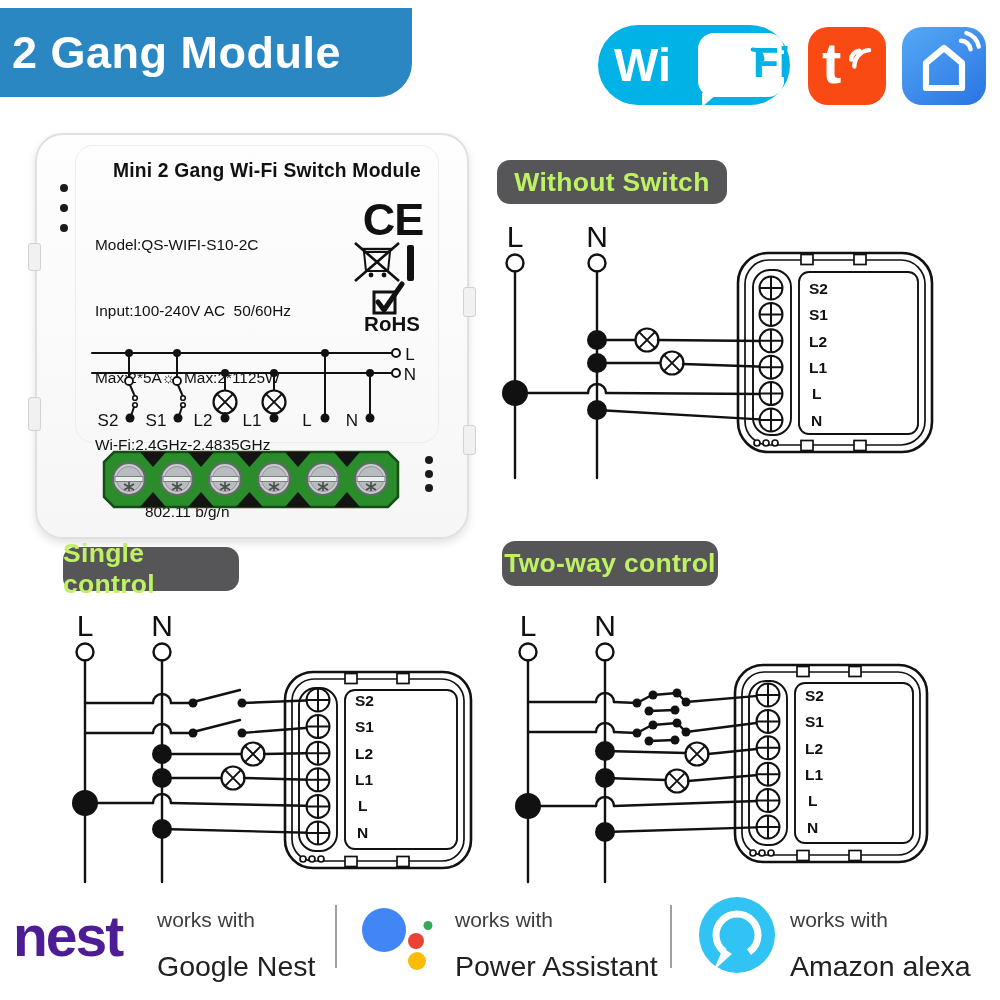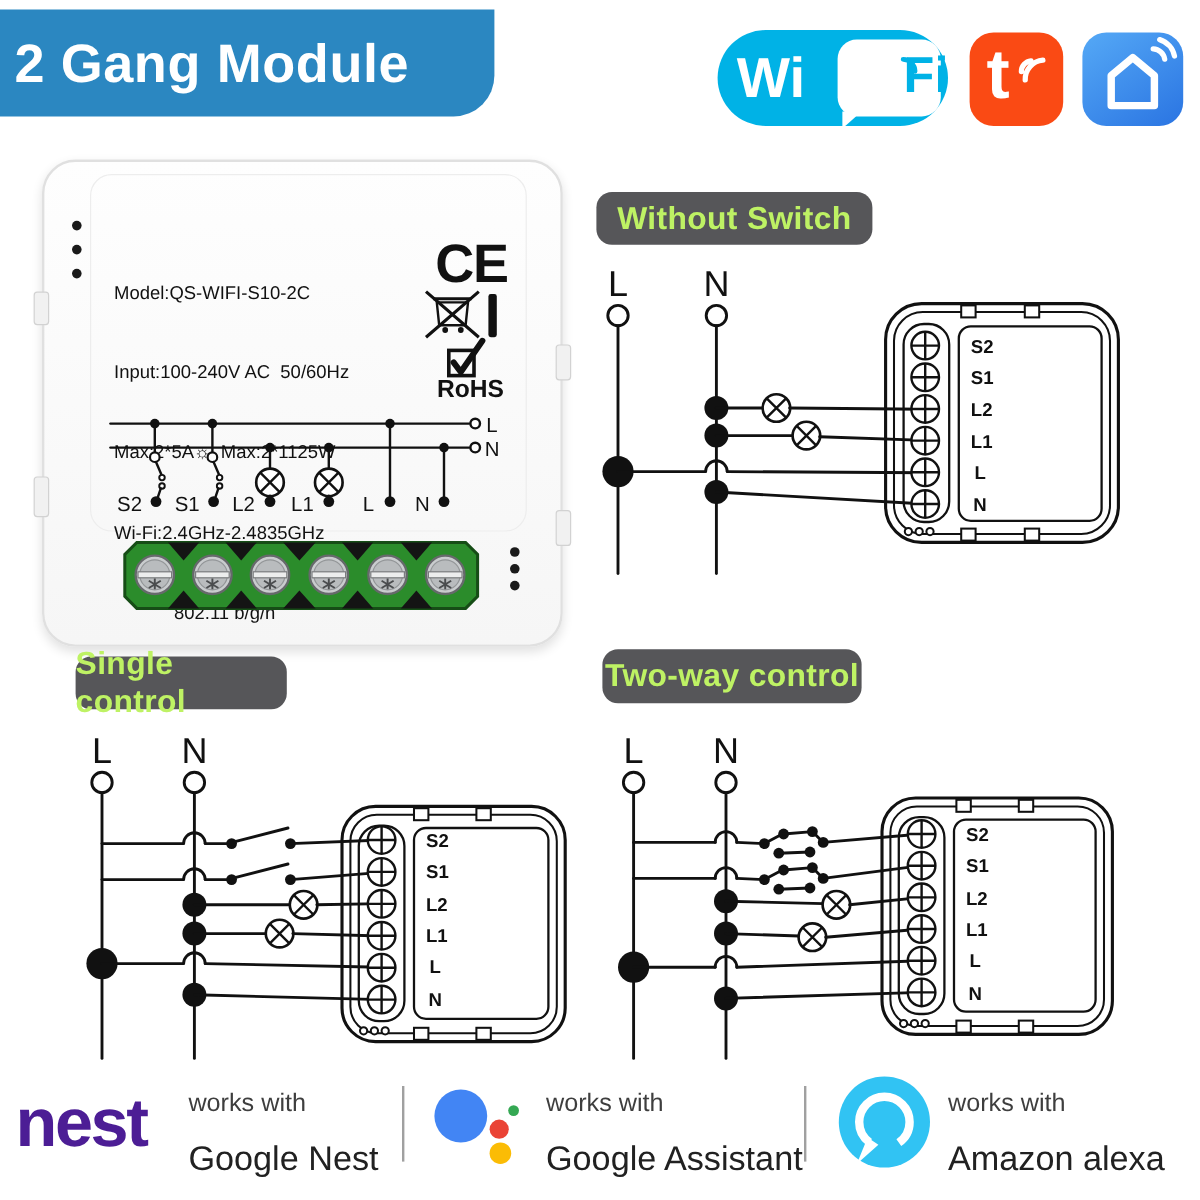--- a/index.html
+++ b/index.html
@@ -118,20 +118,21 @@
     <div class="tab" style="left:426px;top:290px;height:28px"></div>
     <div class="sticker"></div>
 
     <div class="mdot" style="left:23px;top:49px"></div>
     <div class="mdot" style="left:23px;top:69px"></div>
     <div class="mdot" style="left:23px;top:89px"></div>
     <div class="mdot" style="left:388px;top:321px"></div>
     <div class="mdot" style="left:388px;top:335px"></div>
     <div class="mdot" style="left:388px;top:349px"></div>
 
+    <div class="mtitle">Mini 2 Gang Wi-Fi Switch Module</div>
     <div class="specs">
       <div>Model:QS-WIFI-S10-2C</div>
       <div>Input:100-240V AC  50/60Hz</div>
       <div><span>Max:2*5A</span><span class="lampglyph">☼</span>  <span>Max:2*1125W</span></div>
       <div>Wi-Fi:2.4GHz-2.4835GHz</div>
       <div class="in2">802.11 b/g/n</div>
       <div>Power&lt;20dBm</div>
     </div>
 
     <svg style="left:300px;top:45px" width="130" height="160" viewBox="300 45 130 160">
@@ -439,21 +440,21 @@
   </div>
   <div class="abs vdiv" style="left:335px"></div>
   <svg style="left:360px;top:900px" width="80" height="75" viewBox="360 900 80 75">
     <circle cx="384" cy="930" r="22" fill="#4285F4"></circle>
     <circle cx="416" cy="941" r="8" fill="#EA4335"></circle>
     <circle cx="428" cy="925.5" r="4.5" fill="#34A853"></circle>
     <circle cx="417" cy="961" r="9" fill="#FBBC05"></circle>
   </svg>
   <div class="abs ww" style="left:455px">
     <div class="l1">works with</div>
-    <div class="l2">Google Assistant</div>
+    <div class="l2">Power Assistant</div>
   </div>
   <div class="abs vdiv" style="left:670px"></div>
   <svg style="left:698px;top:896px" width="80" height="80" viewBox="698 896 80 80">
     <circle cx="737" cy="935" r="38" fill="#31c3f3"></circle>
     <circle cx="737" cy="935" r="21" fill="none" stroke="#fff" stroke-width="7" stroke-dasharray="106 26" stroke-dashoffset="-46"></circle>
     <polygon points="723,948 732,954 714,970" fill="#fff"></polygon>
   </svg>
   <div class="abs ww" style="left:790px">
     <div class="l1">works with</div>
     <div class="l2">Amazon alexa</div>

